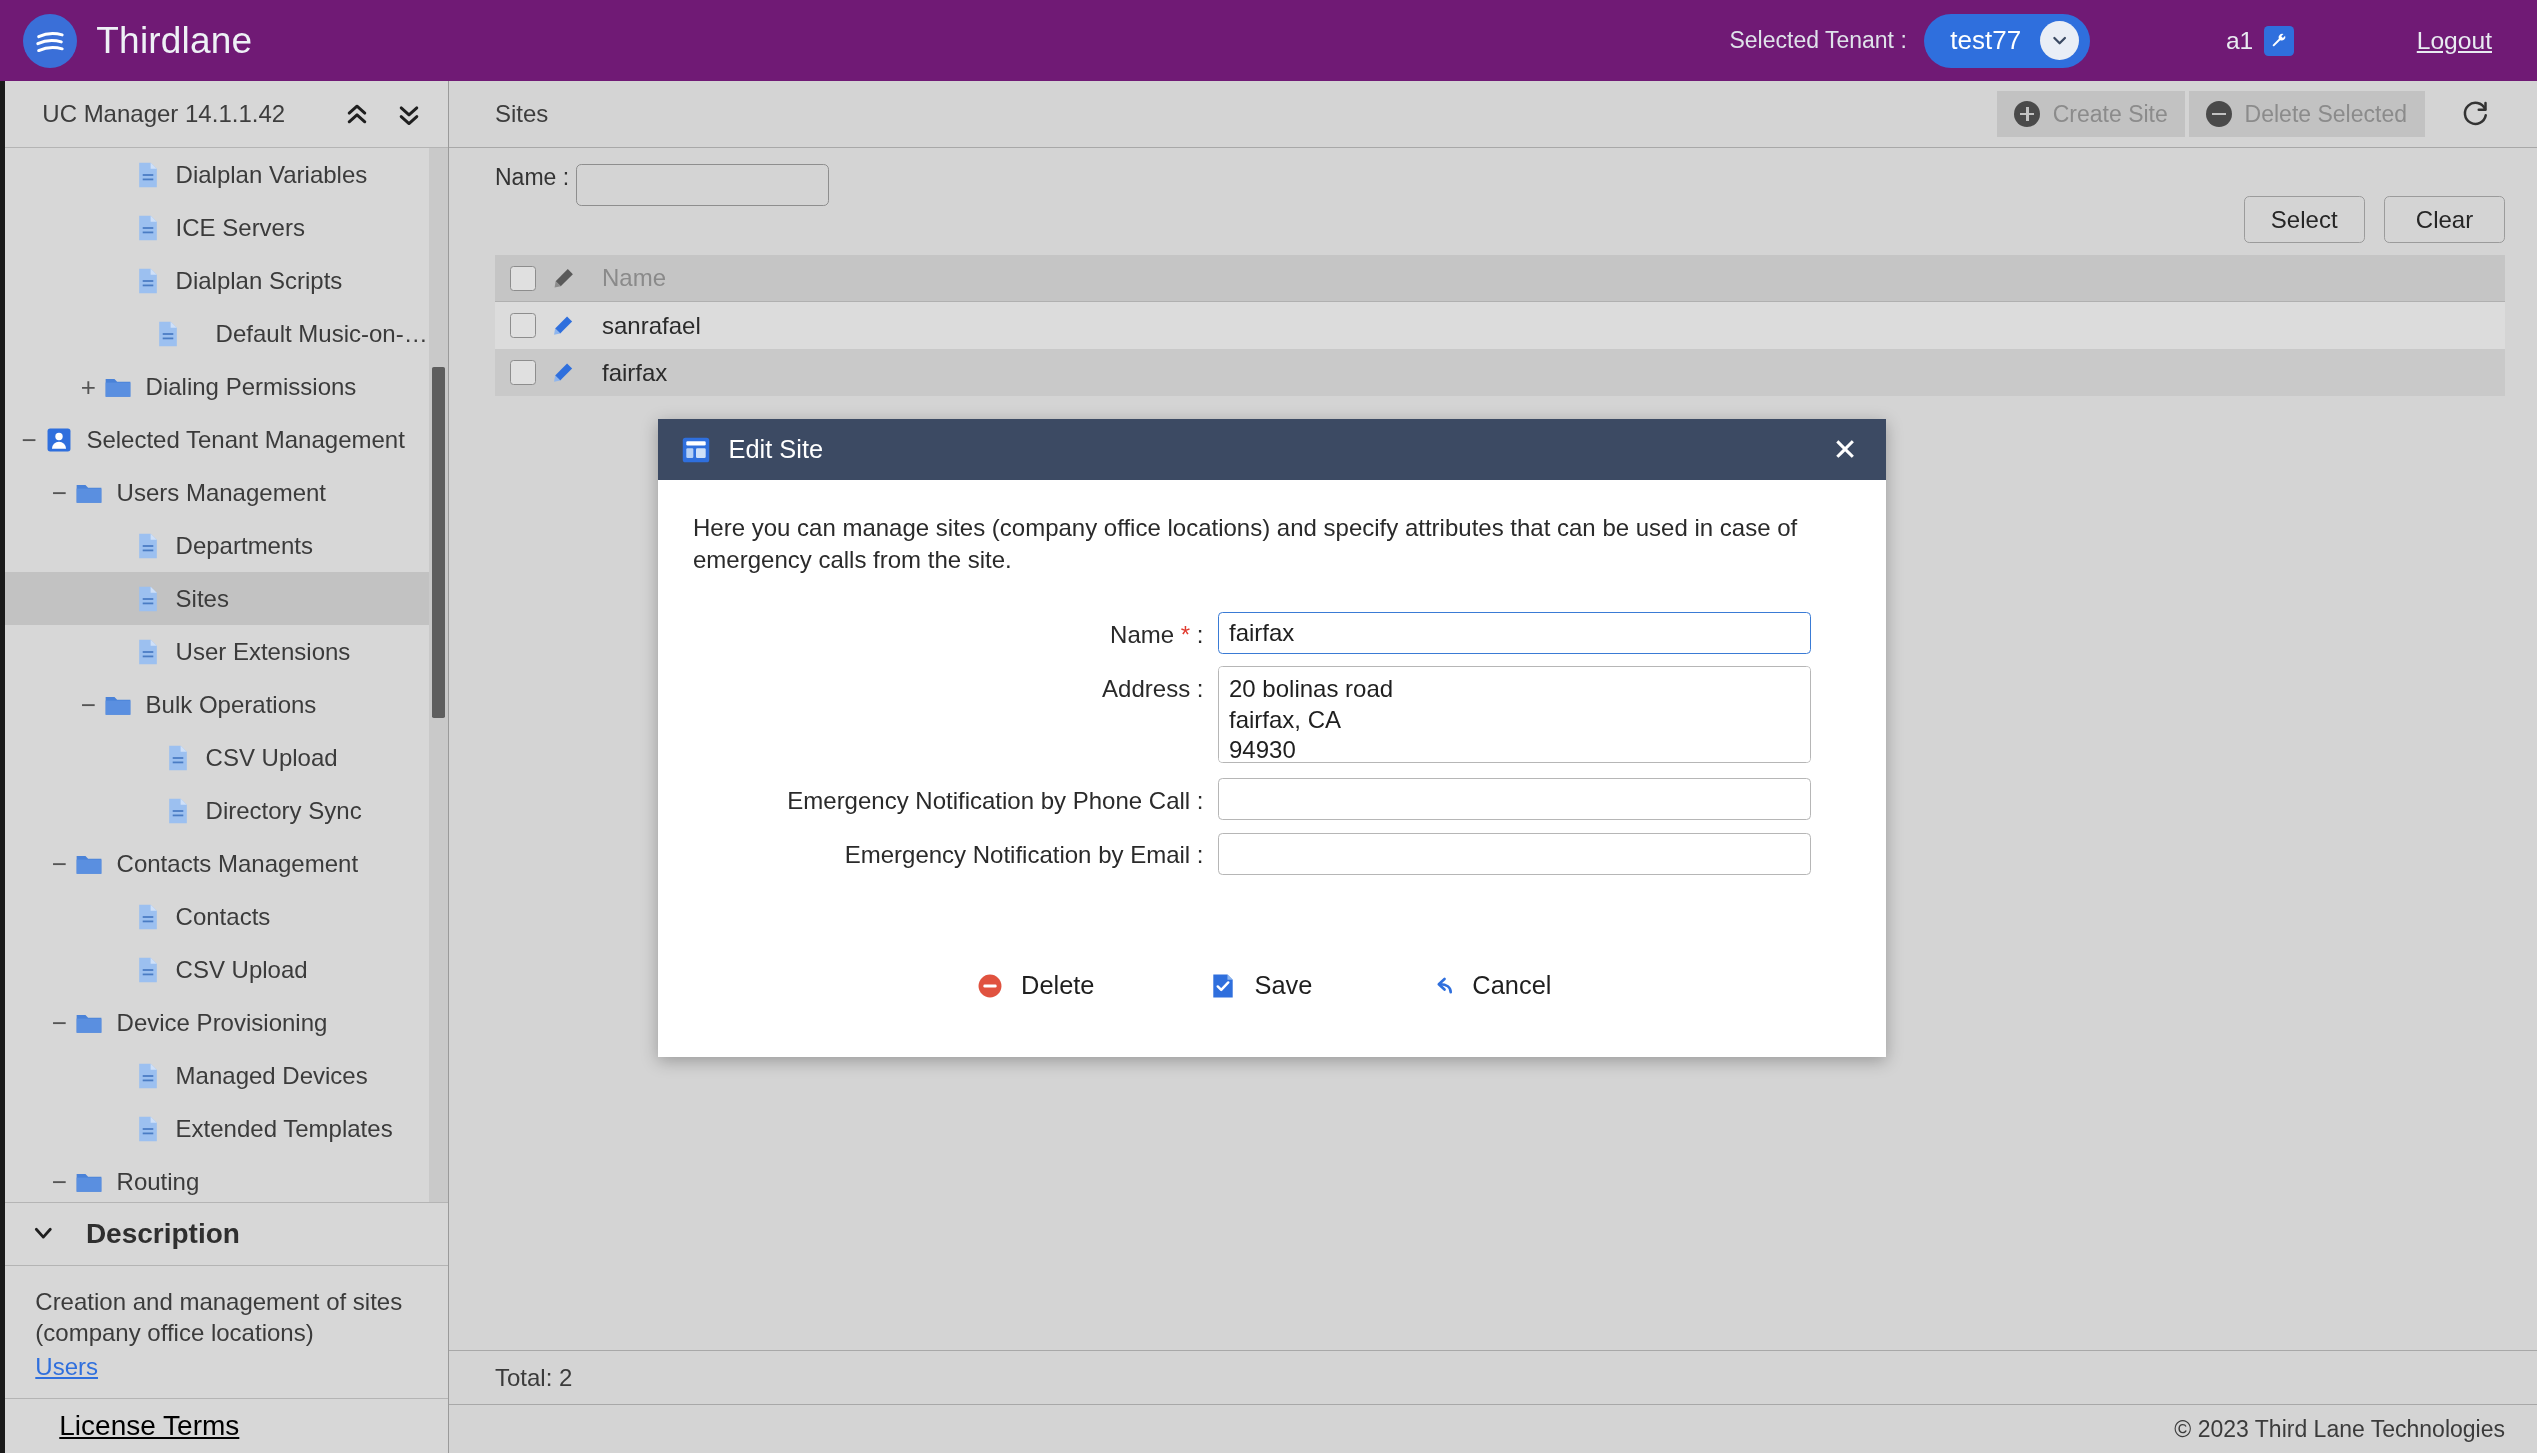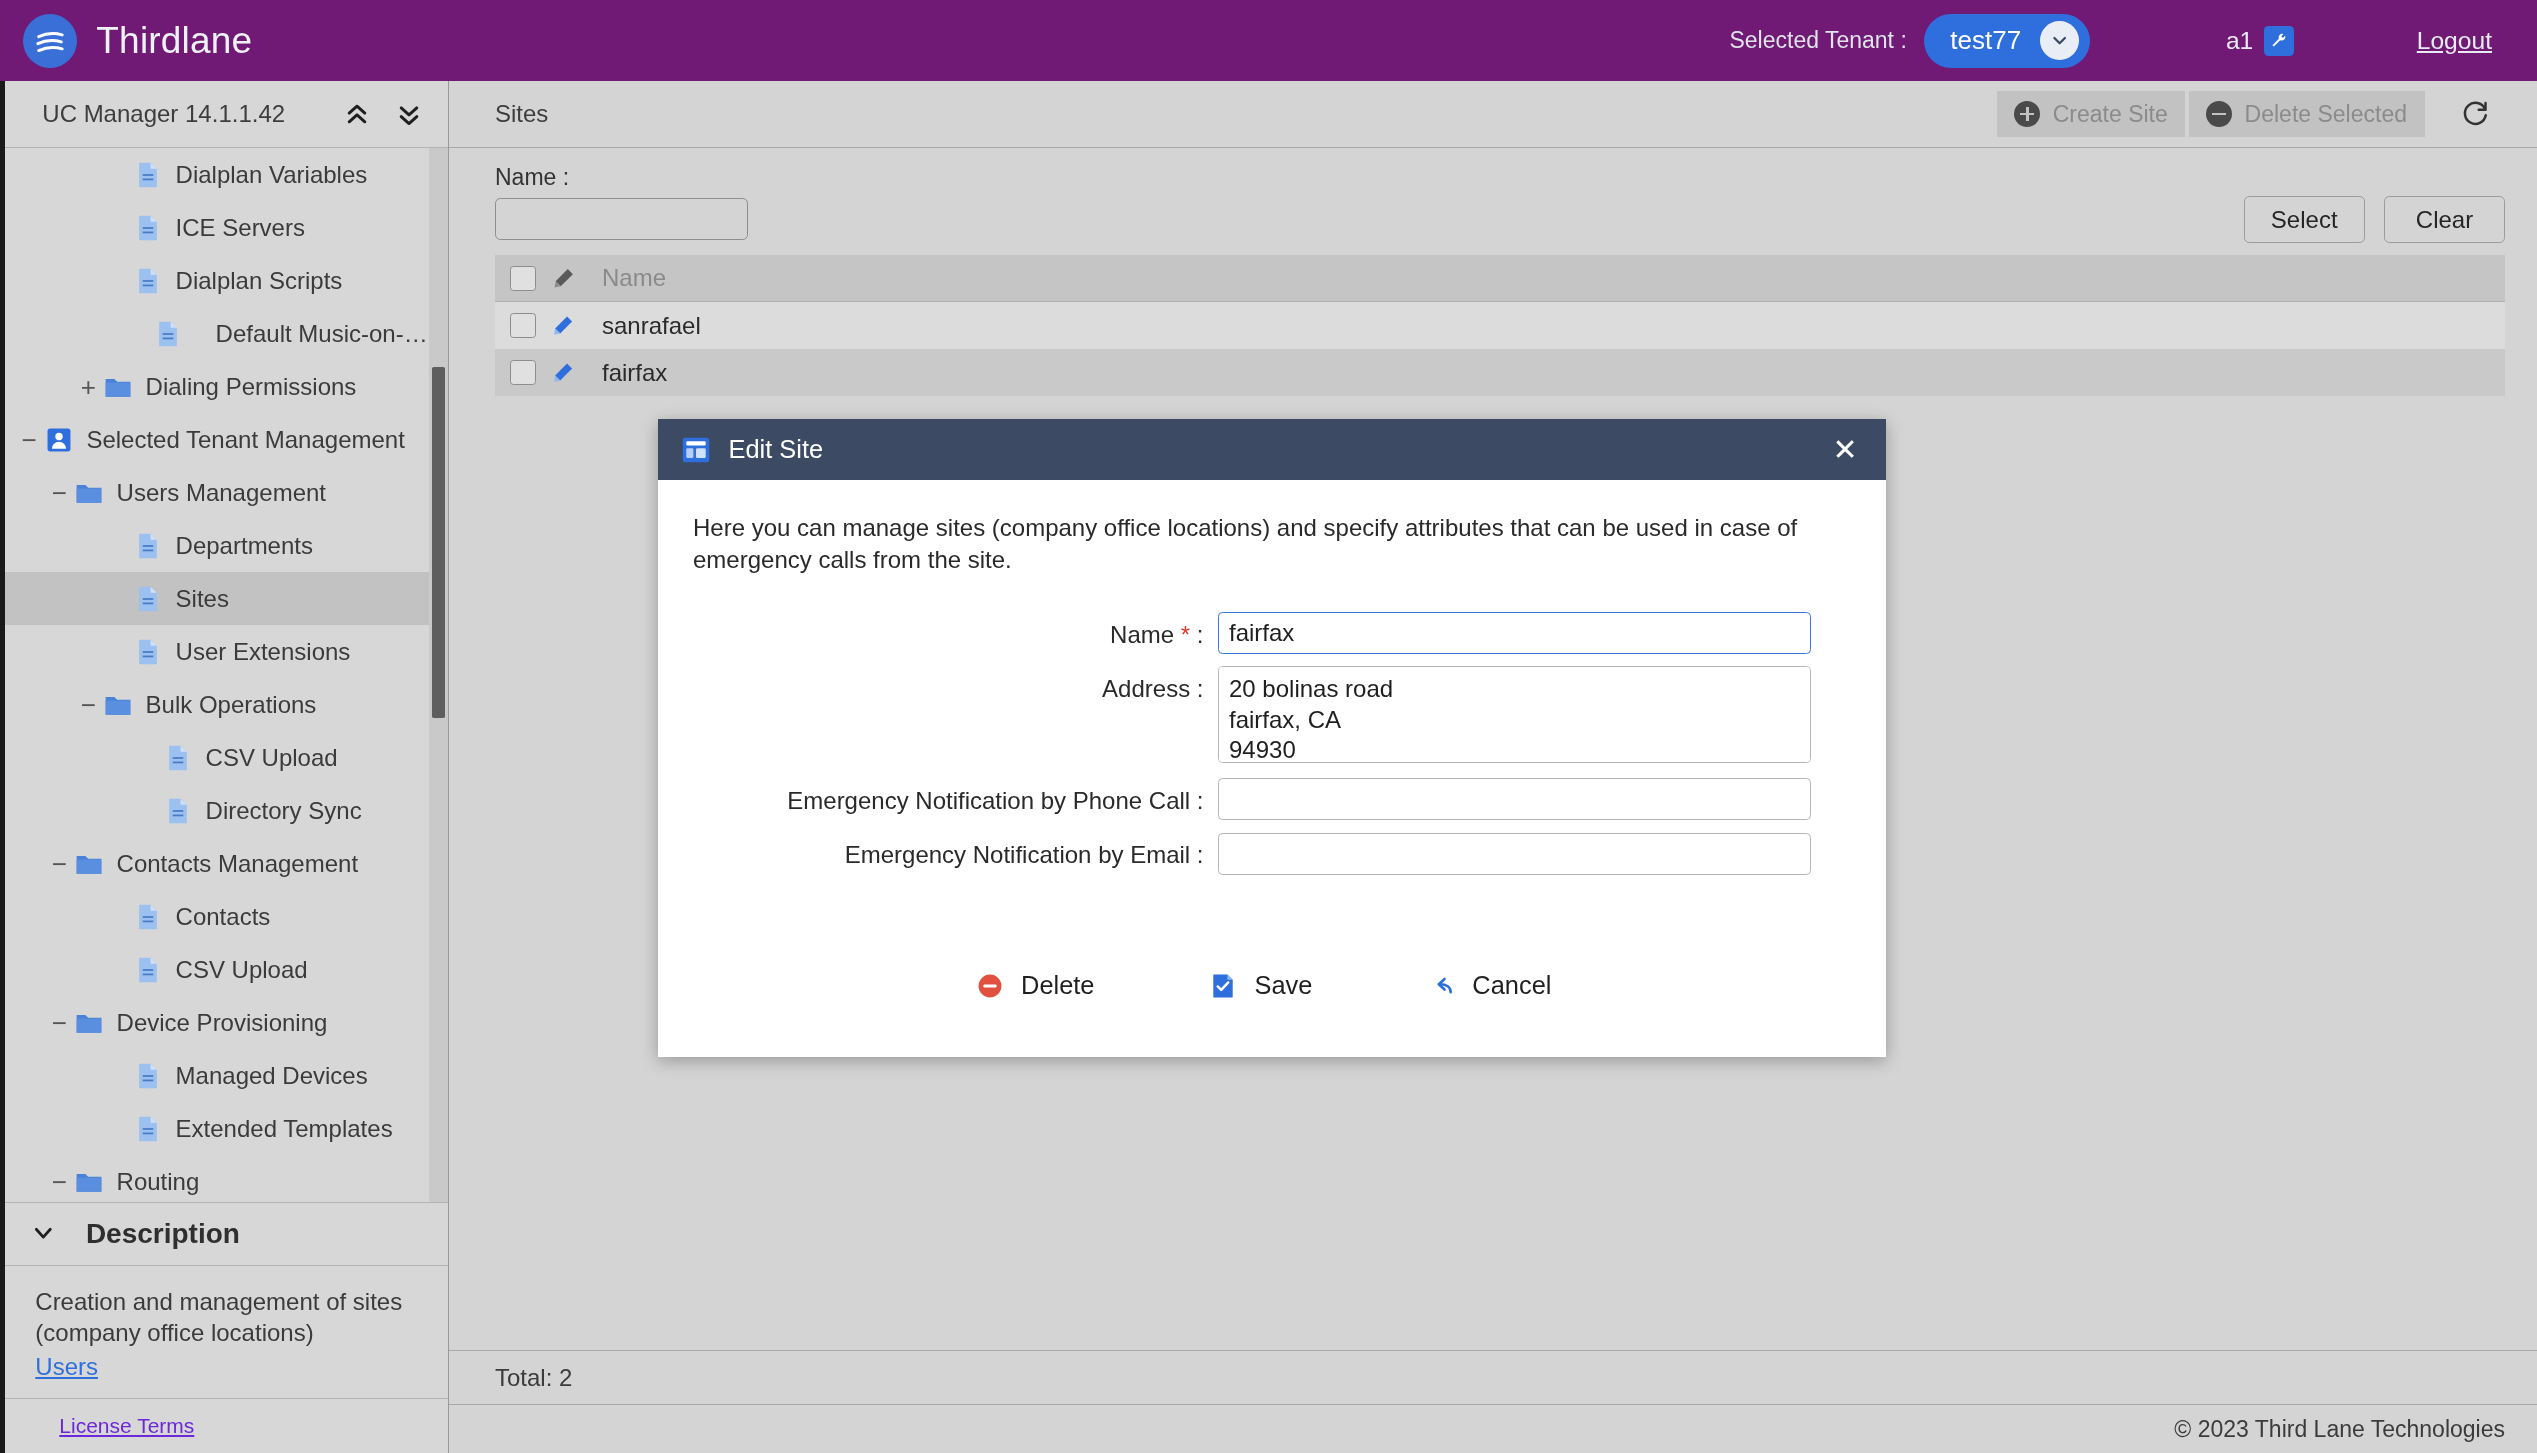--- a/index.html
+++ b/index.html
@@ -98,21 +98,21 @@
     background: #d7d7d7; cursor: pointer;
   }
   #desc-title { font-size: 28px; color: #2f2f2f; font-weight: 700; }
   #desc-body {
     flex: 0 0 auto; padding: 19.3px 26px 17.5px 30px;
     border-bottom: 1.8px solid #b4b4b4; min-height: 105px;
   }
   #desc-text { font-size: 24px; color: #3b3b3b; line-height: 1.32; }
   #help-link { font-size: 24px; color: #2f6fdd; text-decoration: underline; cursor: pointer; display: inline-block; margin-top: 3.5px; }
   #license-bar { flex: 0 0 auto; height: 54px; display: flex; align-items: center; padding-left: 54px; }
-  #license-link { font-size: 21px; color: #6d28d9; text-decoration: underline; cursor: pointer; }
+  #license-link { font-size: 28px; color: #000000; text-decoration: underline; cursor: pointer; }
 
   
   #main {
     position: absolute; left: 449px; top: 81px; right: 0; bottom: 0;
     background: #d4d4d4; display: flex; flex-direction: column;
   }
   #page-head {
     flex: 0 0 auto; height: 67px; display: flex; align-items: center;
     padding: 0 32px 0 46px; border-bottom: 1.8px solid #a8a8a8;
   }
@@ -124,21 +124,21 @@
   }
   .tb-btn .tl { font-size: 23px; color: #8b8b8b; white-space: nowrap; }
   .circ { width: 26px; height: 26px; border-radius: 50%; background: #4a4a4a;
           display: flex; align-items: center; justify-content: center; flex: 0 0 auto; }
   .circ::before { content: ""; display: block; width: 14px; height: 2.6px; background: #c2c2c2; }
   #refresh-btn { width: 61px; height: 49px; display: flex; align-items: center; justify-content: center; cursor: pointer; margin-left: 16px; }
 
   #filter-bar {
     flex: 0 0 auto; padding: 16px 32px 12.3px 46px; display: flex; align-items: flex-start;
   }
-  #filter-left { display: flex; flex-direction: column; gap: 7px; }
+  #filter-left { display: flex; gap: 7px; }
   #filter-label { font-size: 23px; color: #333; }
   #name-filter {
     width: 253px; height: 42px; background: #d4d4d4;
     border: 1.8px solid #8e8e8e; border-radius: 5.3px; font-size: 23px;
     padding: 0 8.8px; font-family: "Liberation Sans", sans-serif; color: #222;
   }
   #filter-right { margin-left: auto; display: flex; gap: 19.3px; align-items: center; padding-top: 32px; }
   .sel-btn {
     width: 121px; height: 47px; background: #d4d4d4; border: 1.8px solid #9b9b9b;
     border-radius: 5.3px; font-size: 24px; color: #262626; cursor: pointer;

